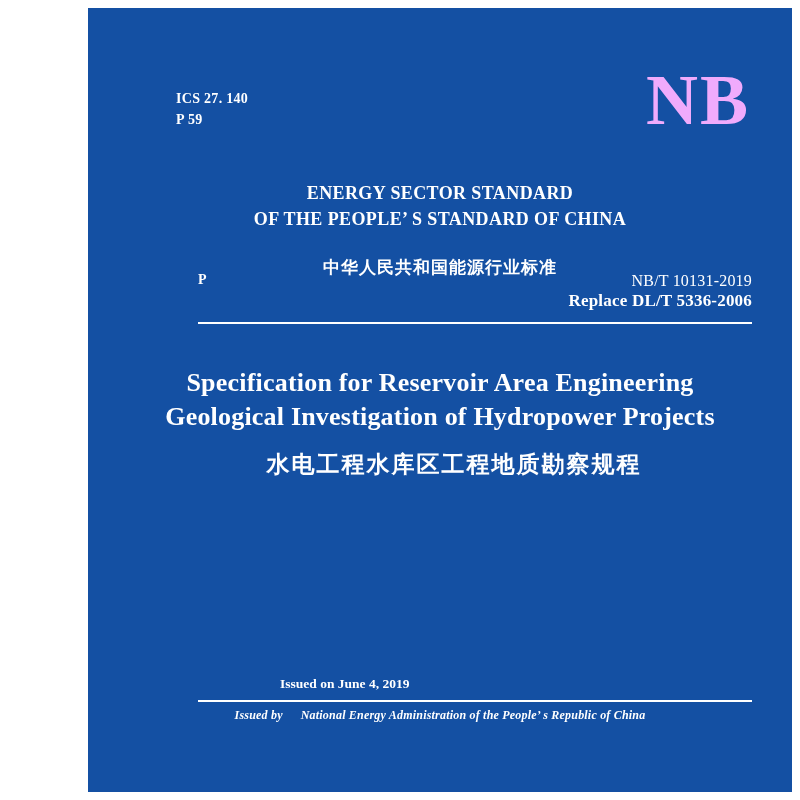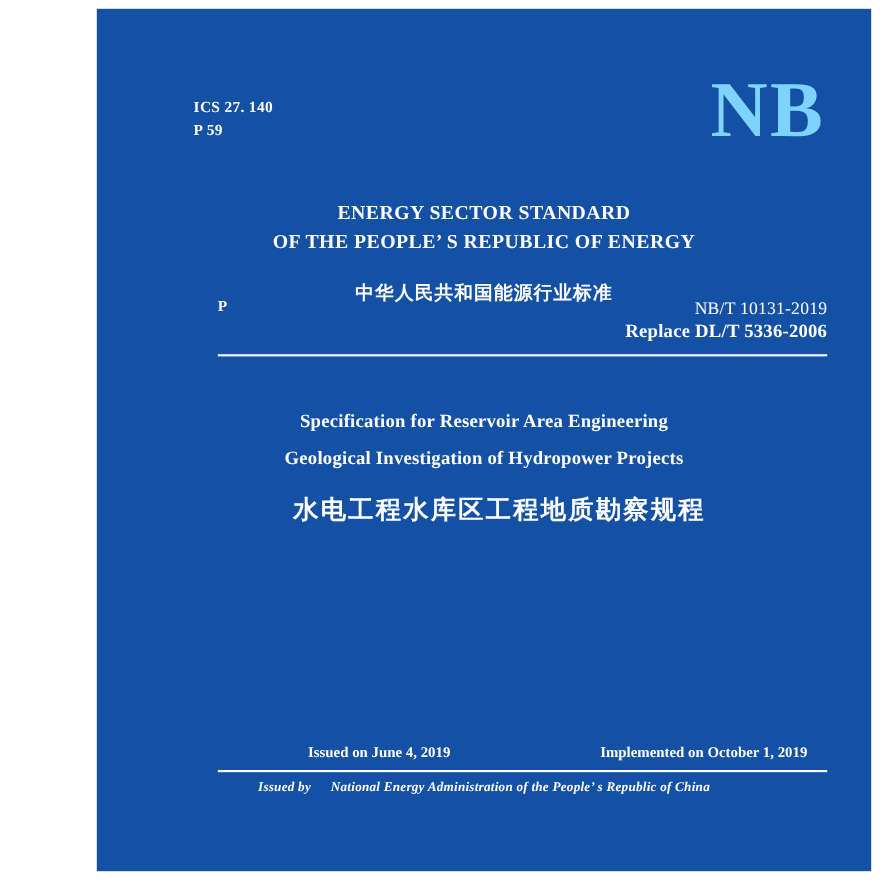--- a/index.html
+++ b/index.html
@@ -45,21 +45,21 @@
   
   .nb-logo {
     position: absolute;
     right: 42px;
     top: 56px;
     font-family: "Liberation Serif", serif;
     font-weight: bold;
     font-size: 72px;
     line-height: 72px;
     letter-spacing: 2px;
-    color: #7dd3fc;
+    color: #f0abfc;
   }
   
   .title-block {
     position: absolute;
     left: 0;
     right: 0;
     top: 172px;
     text-align: center;
   }
   .title-en1, .title-en2 {
@@ -122,21 +122,21 @@
   
   .main-title {
     position: absolute;
     left: 0;
     right: 0;
     top: 358px;
     text-align: center;
   }
   .main-en {
     font-weight: bold;
-    font-size: 17px;
+    font-size: 26px;
     line-height: 34px;
     letter-spacing: 0.2px;
   }
   .main-cn {
     font-family: "DejaVu Sans", sans-serif;
     font-weight: bold;
     font-size: 23px;
     line-height: 44px;
     margin-top: 8px;
     letter-spacing: 2px;
@@ -191,21 +191,21 @@
 
     <div class="ics-block">
       <div class="ics-line">ICS 27. 140</div>
       <div class="ics-line">P 59</div>
     </div>
 
     <div class="nb-logo">NB</div>
 
     <div class="title-block">
       <div class="title-en1">ENERGY SECTOR STANDARD</div>
-      <div class="title-en2">OF THE PEOPLE’ S REPUBLIC OF ENERGY</div>
+      <div class="title-en2">OF THE PEOPLE’ S STANDARD OF CHINA</div>
       <div class="title-cn">中华人民共和国能源行业标准</div>
     </div>
 
     <div class="desig-row">
       <div class="desig-p">P</div>
       <div class="desig-right">
         <div class="desig-code">NB/T 10131-2019</div>
         <div class="desig-replace">Replace DL/T 5336-2006</div>
       </div>
     </div>
@@ -215,21 +215,20 @@
     <div class="main-title">
       <div class="main-en">Specification for Reservoir Area Engineering</div>
       <div class="main-en">Geological Investigation of Hydropower Projects</div>
       <div class="main-cn">水电工程水库区工程地质勘察规程</div>
     </div>
 
     <div class="rule rule-bottom"></div>
 
     <div class="dates-row">
       <div class="issued-on">Issued on June 4, 2019</div>
-      <div class="implemented-on">Implemented on October 1, 2019</div>
     </div>
 
     <div class="issuer-row">
       <span class="issuer-by">Issued by</span><span>National Energy Administration of the People’ s Republic of China</span>
     </div>
 
   </div>
 </div>
 
 </body></html>

